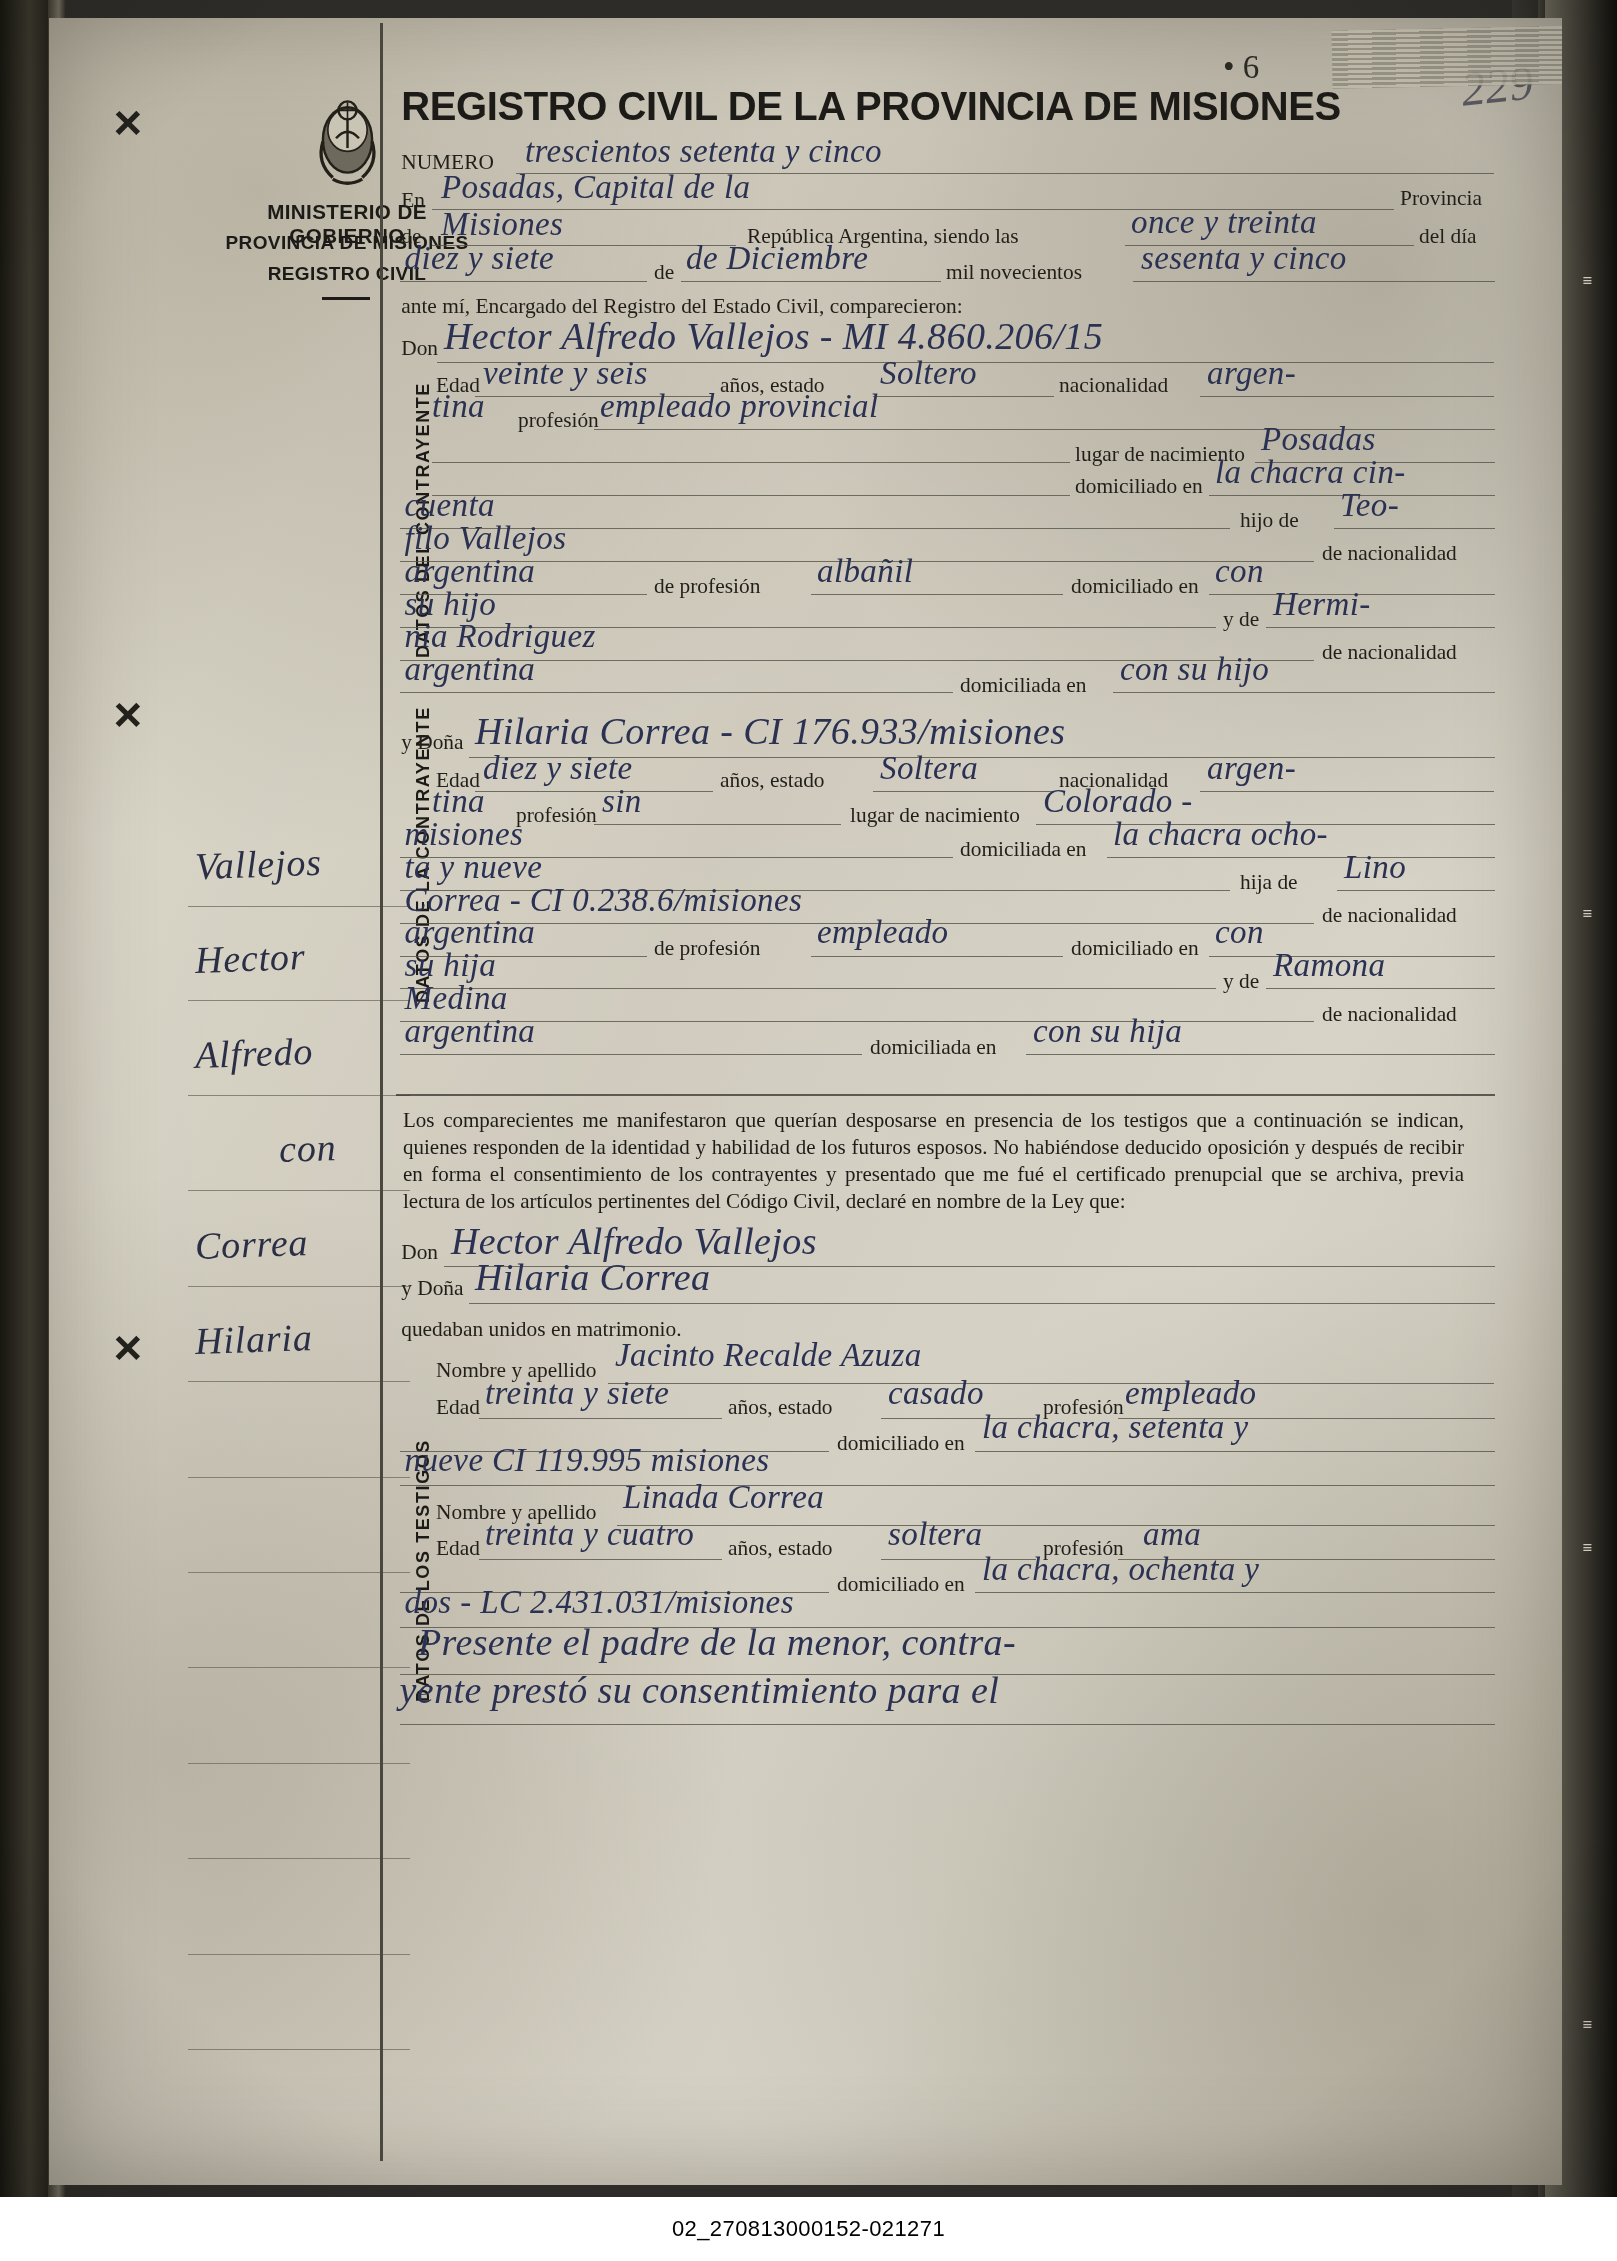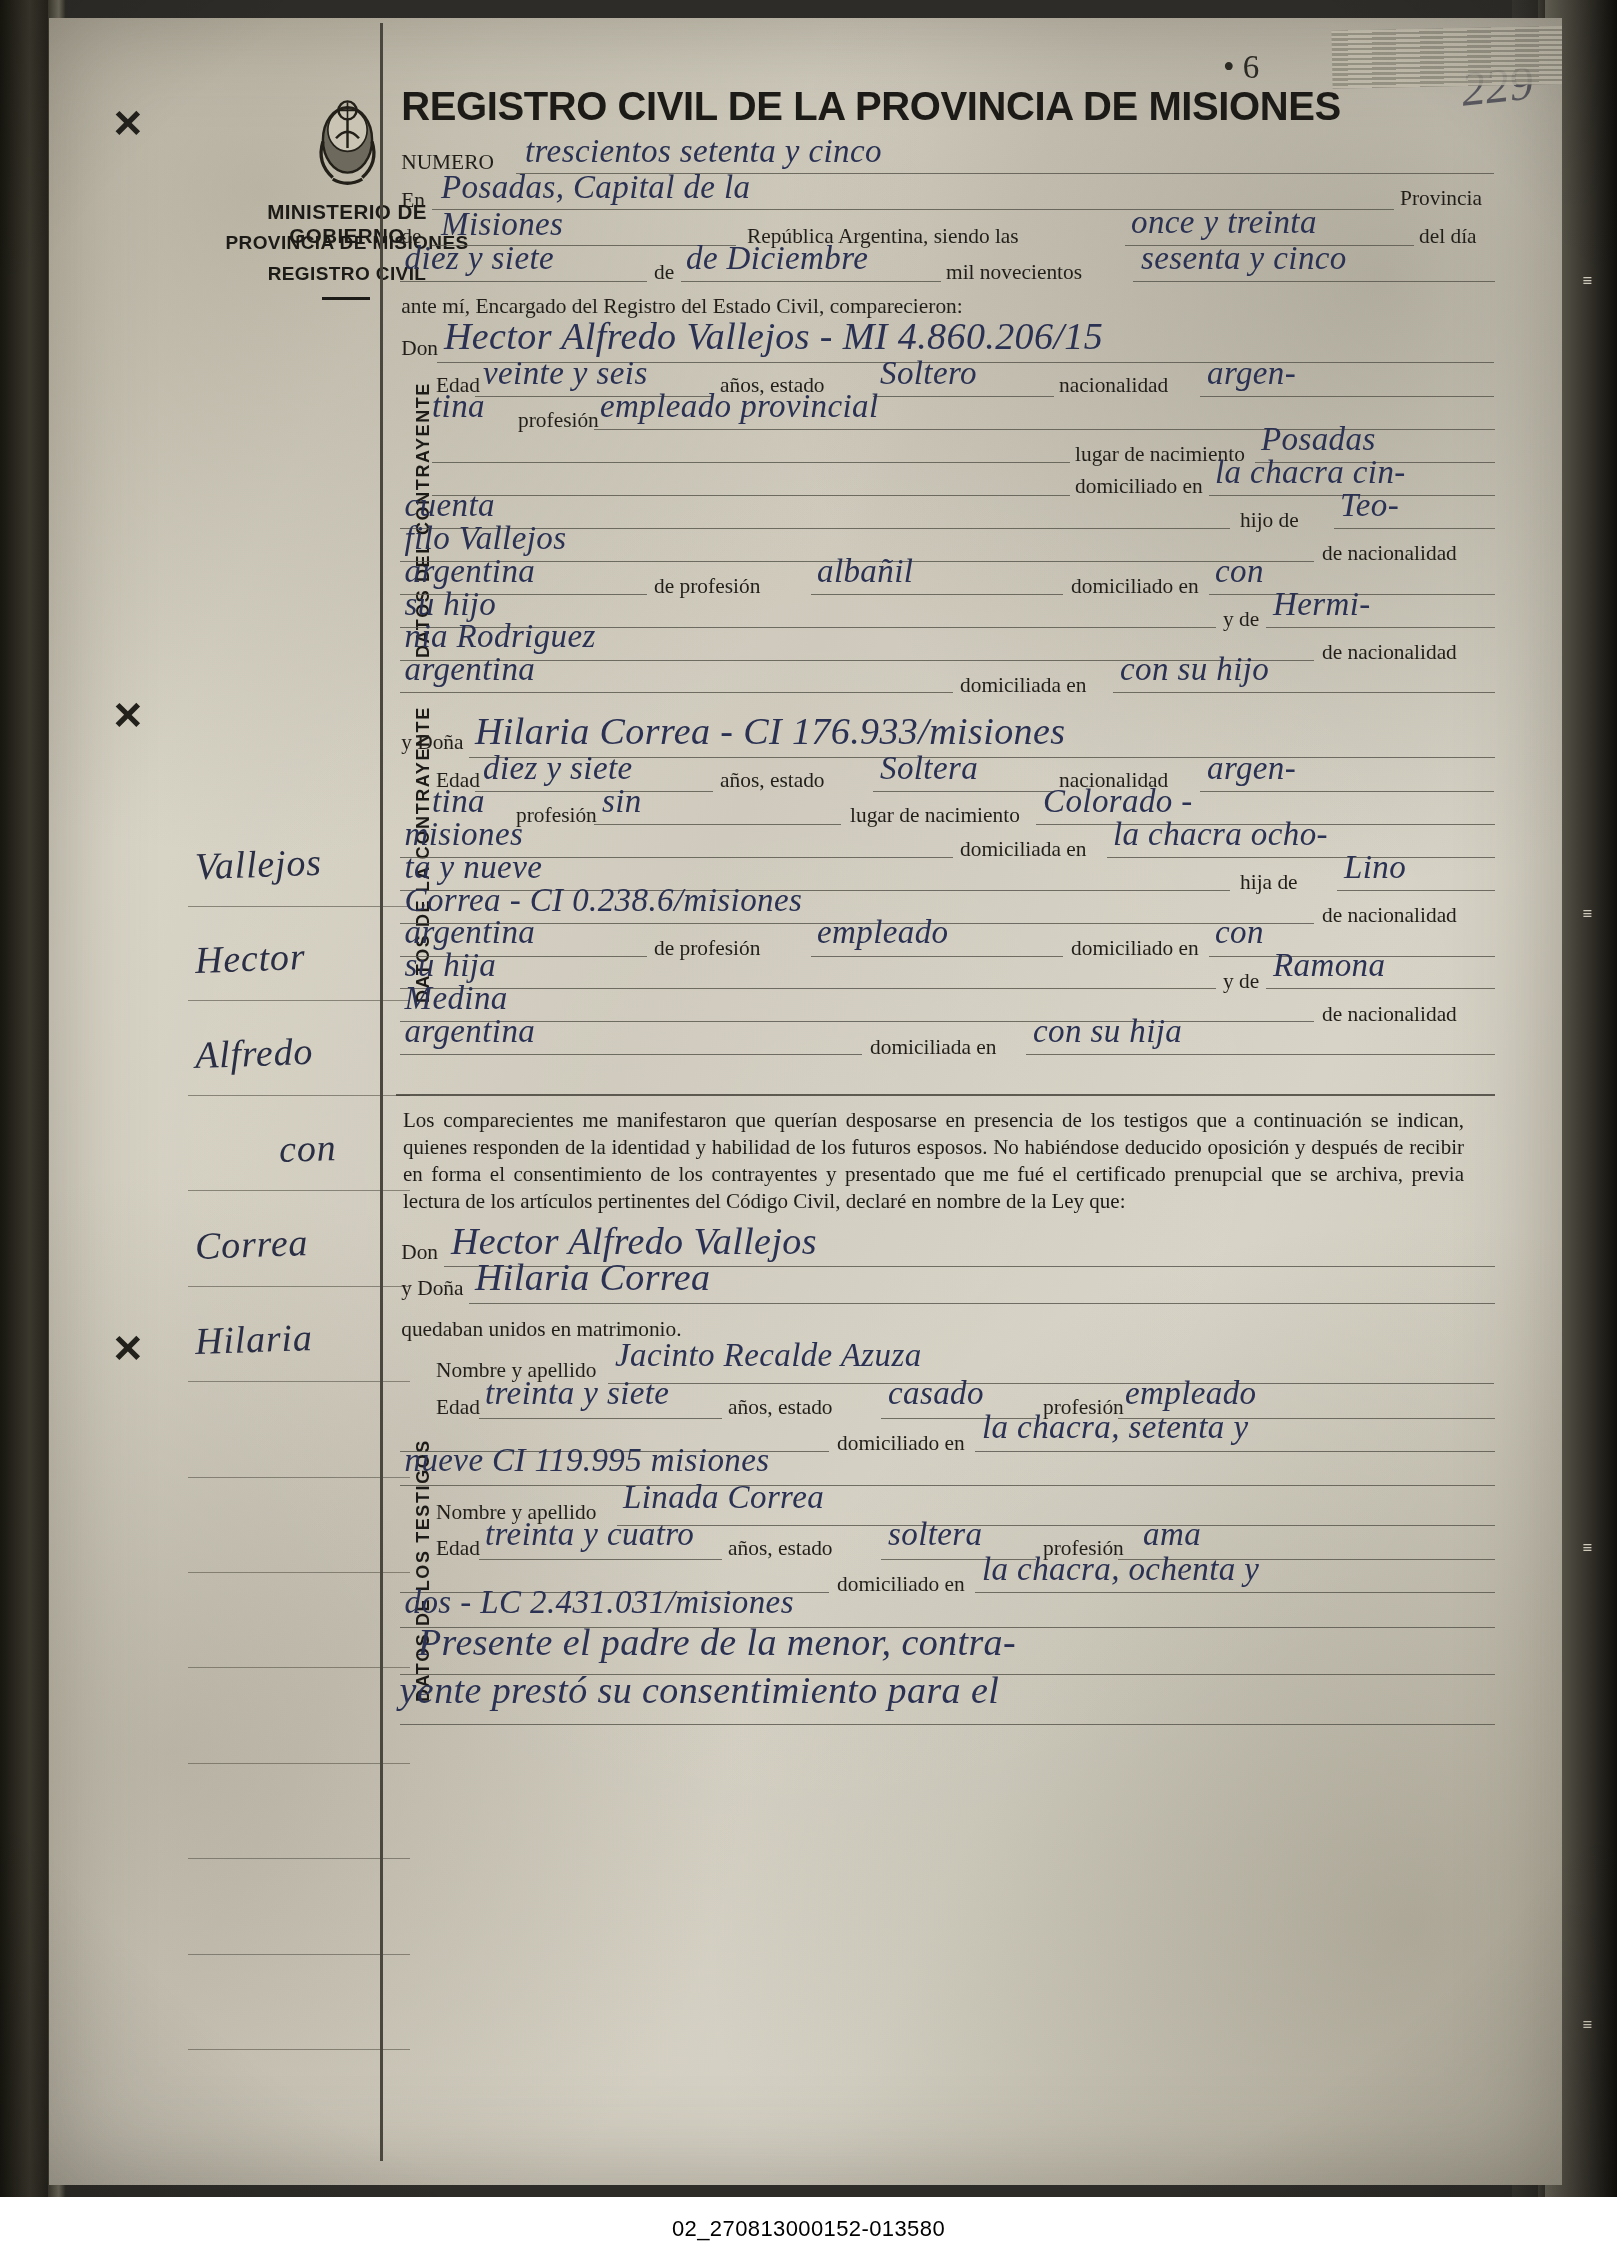--- a/index.html
+++ b/index.html
@@ -585,14 +585,14 @@
 
   </div>
 
   <div class="tick" style="right:25px; top:271px;">≡</div>
   <div class="tick" style="right:25px; top:904px;">≡</div>
   <div class="tick" style="right:25px; top:1538px;">≡</div>
   <div class="tick" style="right:25px; top:2015px;">≡</div>
 
 </div>
 
-<div id="caption">02_270813000152-013580</div>
+<div id="caption">02_270813000152-021271</div>
 
 
 </body></html>

